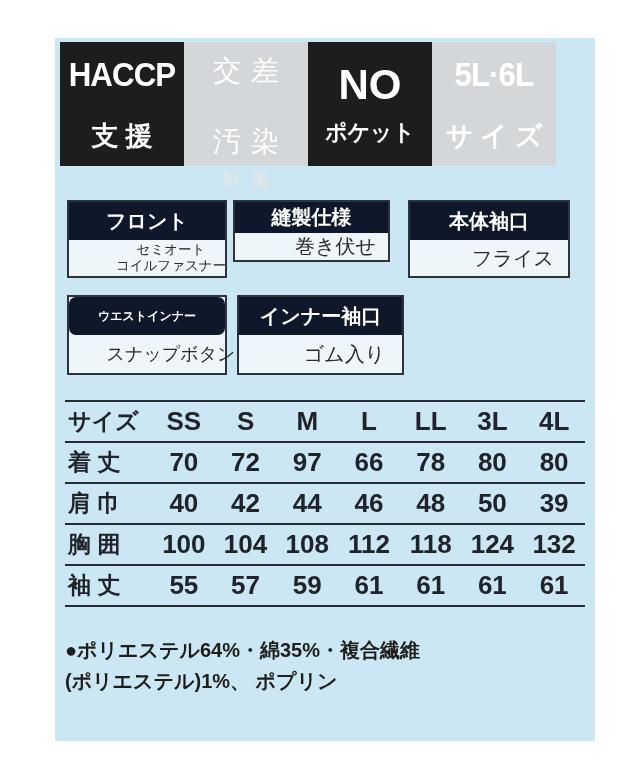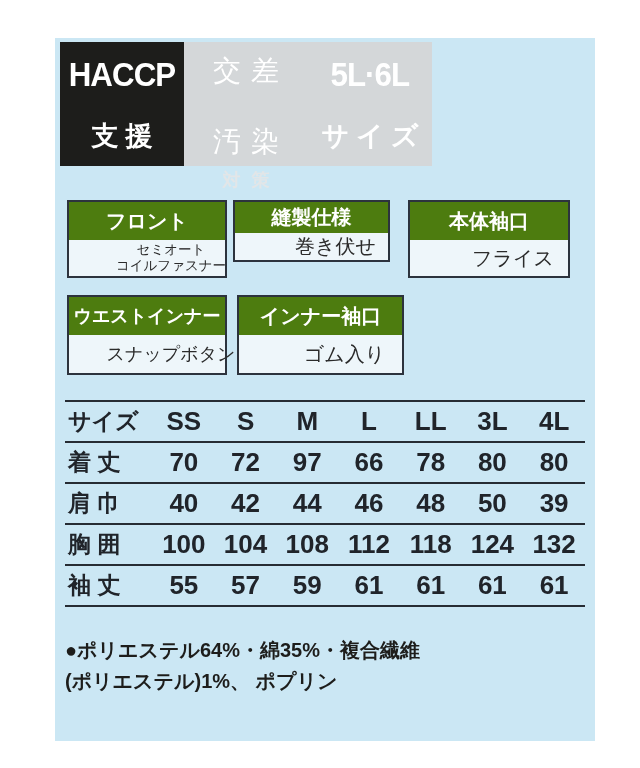--- a/index.html
+++ b/index.html
@@ -18,21 +18,21 @@
   .b-big2  { font-size:42px; font-weight:bold; white-space:nowrap; }
   .b-kanji { font-size:27px; font-weight:bold; letter-spacing:7px; text-indent:7px; margin-top:24px; white-space:nowrap; }
   .b-kata  { font-size:23px; font-weight:bold; margin-top:8px; white-space:nowrap; transform:scaleX(.95); }
   .b-2line { font-size:28px; font-weight:normal; letter-spacing:10px; text-indent:10px; line-height:34px; white-space:nowrap;margin-top:37px; }
   .b-sub   { font-size:18px; font-weight:bold; letter-spacing:11px; text-indent:11px; margin-top:9px;
     color:#e2e6e8; white-space:nowrap; }
 
   
   .fbox { position:absolute; border:2px solid #2c333d; background:#eef6fa;
     display:flex; flex-direction:column; }
-  .fbox .head { height:38px; background:#4d7c0f; color:#ffffff; font-weight:bold;
+  .fbox .head { height:38px; background:#0f172a; color:#ffffff; font-weight:bold;
     font-size:20px; display:flex; align-items:center; justify-content:center; white-space:nowrap; }
   .fbox .bodyv { flex:1; display:flex; flex-direction:column; align-items:center;
     justify-content:center; color:#2b2b2b; font-size:20px; white-space:nowrap;padding-left:48px; }
   .fbox .bodyv .small { font-size:13.5px; line-height:16px; }
 
   
   .spec-table { position:absolute; left:10px; top:362px; width:520px;
     border-collapse:collapse; table-layout:fixed; }
   .spec-table td { height:41px; padding:0; border-top:2px solid #262c34;
     font-weight:bold; color:#20242a; text-align:center; font-size:26px; white-space:nowrap; }
@@ -51,20 +51,24 @@
   <div class="badges">
     <div class="badge black">
       <div class="b-big">HACCP</div>
       <div class="b-kanji">支援</div>
     </div>
     <div class="badge gray">
       <div class="b-2line">交差</div>
       <div class="b-2line">汚染</div>
       <div class="b-sub">対策</div>
     </div>
+    <div class="badge black">
+      <div class="b-big2">NO</div>
+      <div class="b-kata">ポケット</div>
+    </div>
     <div class="badge gray">
       <div class="b-big">5L·6L</div>
       <div class="b-kanji">サイズ</div>
     </div>
   </div>
 
   <div class="fbox" style="left:12px; top:162px; width:160px; height:78px;">
     <div class="head">フロント</div>
     <div class="bodyv">
       <div class="small">セミオート</div>
@@ -74,21 +78,21 @@
   <div class="fbox" style="left:178px; top:162px; width:157px; height:62px;">
     <div class="head">縫製仕様</div>
     <div class="bodyv">巻き伏せ</div>
   </div>
   <div class="fbox" style="left:353px; top:162px; width:162px; height:78px;">
     <div class="head">本体袖口</div>
     <div class="bodyv">フライス</div>
   </div>
 
   <div class="fbox" style="left:12px; top:257px; width:160px; height:80px;">
-    <div class="head" style="font-size:18px;">ウエストインナー</div>
+    <div class="head" style="font-size:12px;border-radius:7px;">ウエストインナー</div>
     <div class="bodyv" style="font-size:18px;">スナップボタン</div>
   </div>
   <div class="fbox" style="left:182px; top:257px; width:167px; height:80px;">
     <div class="head">インナー袖口</div>
     <div class="bodyv">ゴム入り</div>
   </div>
 
   <table class="spec-table">
     <tbody>
         <tr>

